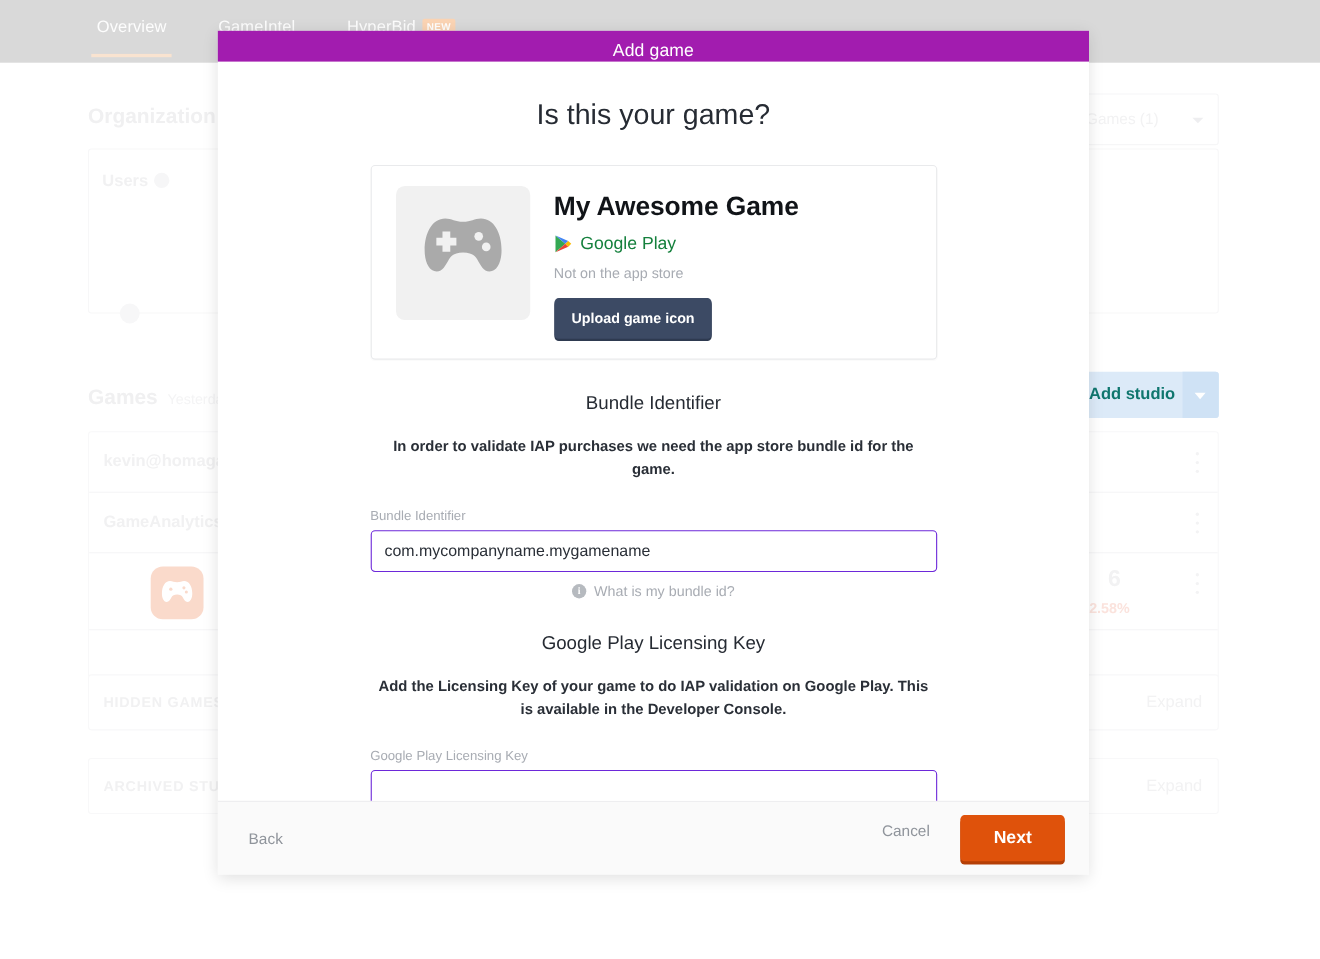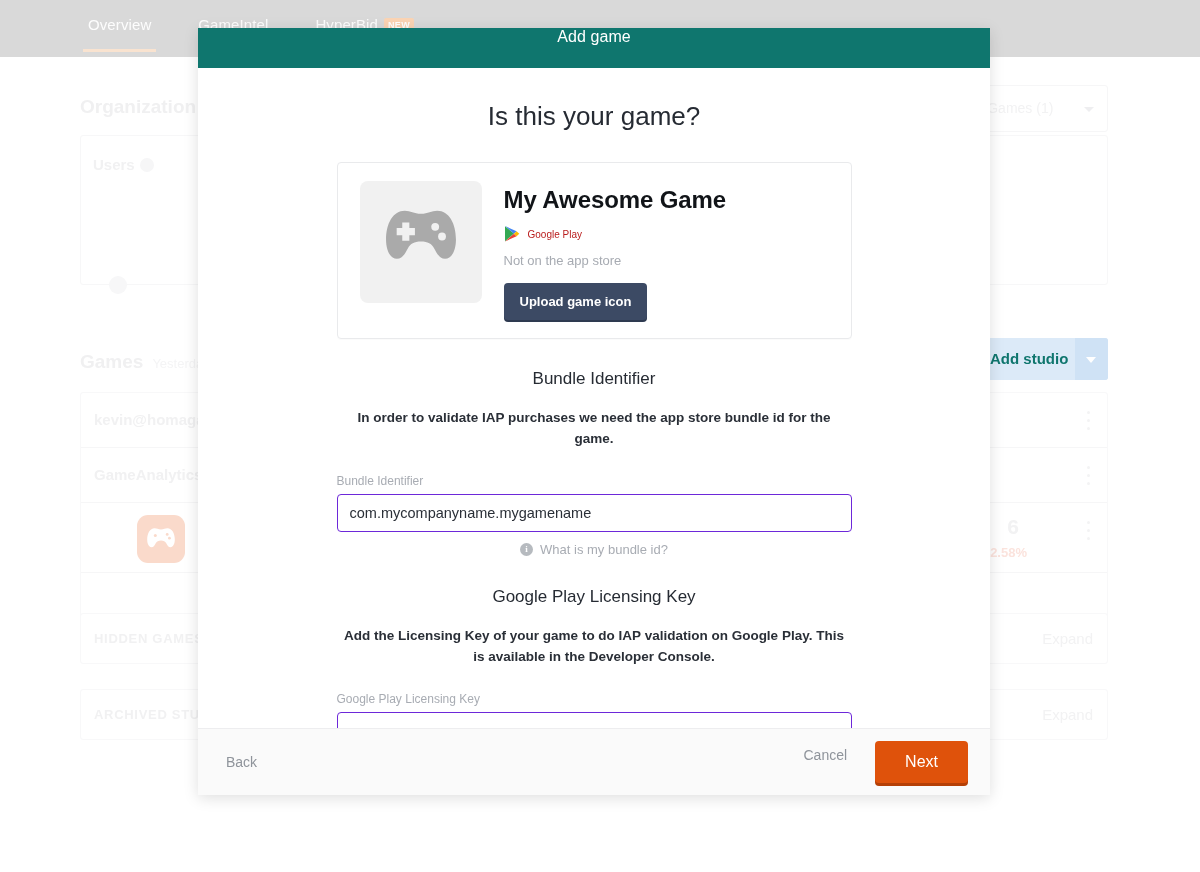--- a/index.html
+++ b/index.html
@@ -167,22 +167,22 @@
   
   #modal {
     position: absolute;
     left: 198px; top: 28px;
     width: 792px; height: 767px;
     background: #ffffff;
     box-shadow: 0 3px 14px rgba(0,0,0,.13);
     display: flex; flex-direction: column;
   }
   .modal-header {
-    height: 40px; background: #0f766e;
-    display: flex; align-items: flex-start; justify-content: center;
+    height: 28px; background: #a21caf;
+    display: flex; align-items: flex-end; justify-content: center;
     flex: 0 0 auto;
   }
   .modal-header .mh-title {
     color: #ffffff; font-size: 16px; letter-spacing: .1px;
   }
   .modal-body {
     flex: 1 1 auto; overflow: hidden;
     padding: 0 0 0 0;
     position: relative;
   }
@@ -202,21 +202,21 @@
     width: 122px; height: 122px; border-radius: 8px; background: #f1f1f1;
     flex: 0 0 auto; position: relative;
   }
   .game-thumb svg { position: absolute; left: 23px; top: 26px; }
   .game-meta { margin-left: 22px; padding-top: 5px; }
   .game-name {
     font-size: 24px; font-weight: bold; color: #111418; margin: 0;
     letter-spacing: -.1px;
   }
   .store-row { display: flex; align-items: center; margin-top: 11px; }
-  .store-row .store-name { font-size: 10px; color: #b91c1c; margin-left: 8px; }
+  .store-row .store-name { font-size: 16px; color: #15803d; margin-left: 8px; }
   .not-store { font-size: 13px; color: #a7abb2; margin-top: 10px; }
   .btn-upload {
     margin-top: 15px;
     display: inline-block;
     background: #3c4a64; color: #fff;
     border: none; border-radius: 4px;
     font-size: 13px; font-weight: bold;
     padding: 11px 16px 11px 16px;
     font-family: "Liberation Sans", sans-serif;
     cursor: pointer;
@@ -271,21 +271,21 @@
     cursor: pointer; font-family: Liberation Sans, sans-serif; padding: 6px;
   }
   .footer-right { margin-left: auto; display: flex; align-items: flex-start; gap: 22px; }
   .btn-cancel {
     background: none; border: none; font-size: 14px; color: #8f949b;
     cursor: pointer; font-family: "Liberation Sans", sans-serif; padding: 6px;
   }
   .btn-next {
     background: #df520b; color: #fff;
     border: none; border-radius: 4px;
-    font-size: 16px; font-weight: normal;
+    font-size: 16px; font-weight: bold;
     padding: 12px 30px;
     box-shadow: 0 3px 0 #b53f06;
     cursor: pointer; font-family: "Liberation Sans", sans-serif;
   }
 </style>
 </head>
 <body>
 
 <div id="bg-page">
 

